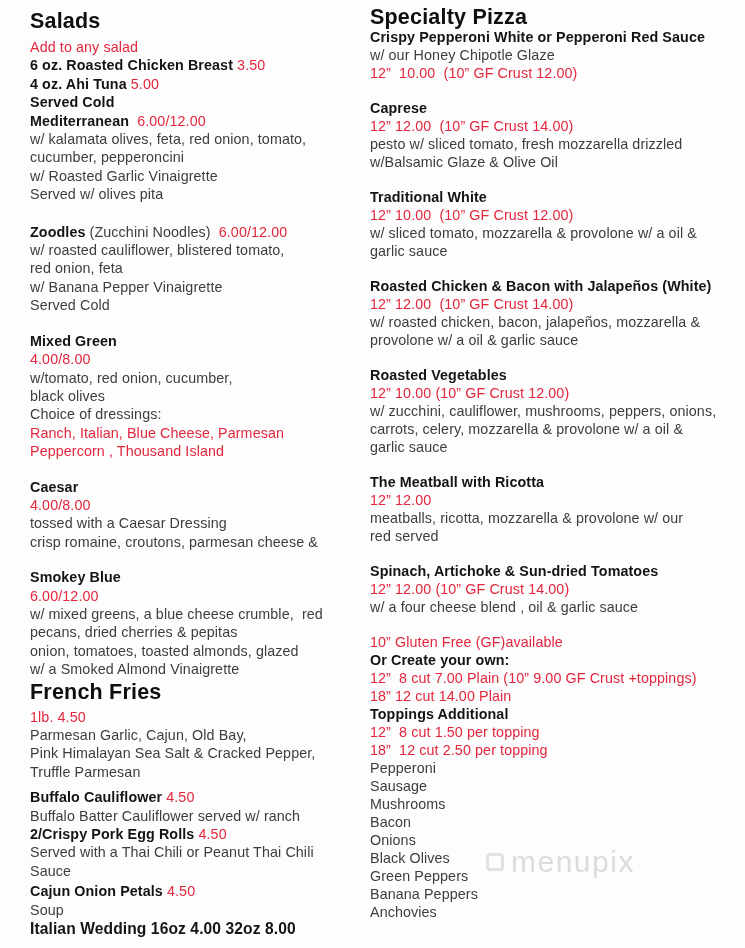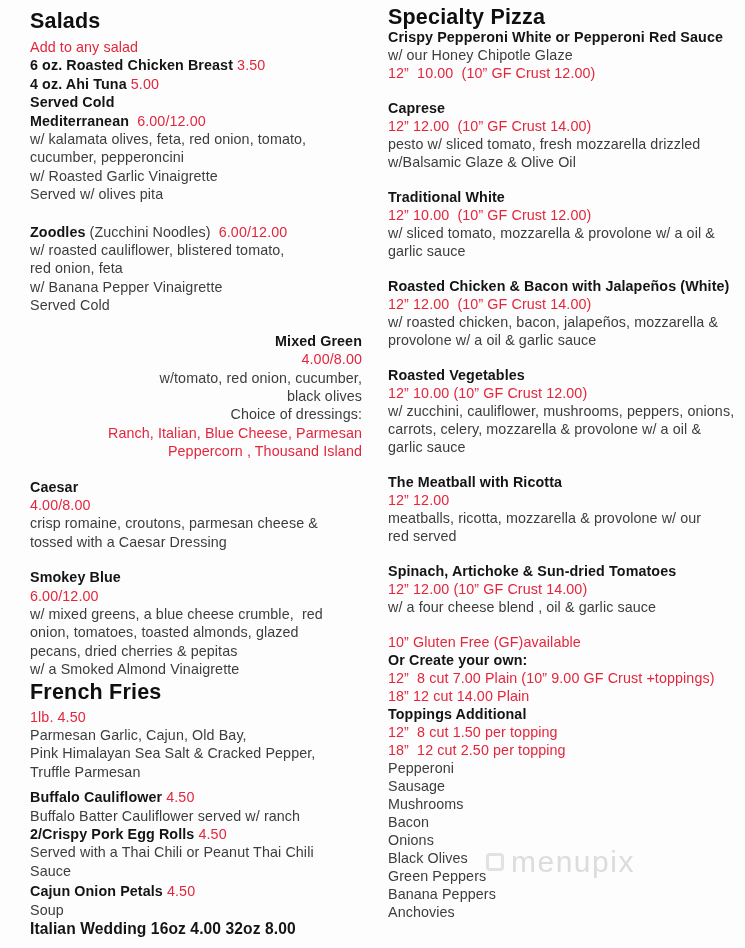--- a/index.html
+++ b/index.html
@@ -3,21 +3,21 @@
 <meta charset="utf-8">
 <style>
   * { box-sizing: border-box; }
   html,body { margin:0; padding:0; background:#e9e9e9; }
   .page {
     width:745px; height:948px; margin:0 auto; background:#fdfdfd;
     position:relative; overflow:hidden;
     font-family:"Liberation Sans","DejaVu Sans",sans-serif;
     color:#1b1b1b;
   }
-  .cols { display:flex; padding:8px 0 0 30px;gap:18px; }
+  .cols { display:flex; padding:8px 0 0 30px; }
   .col { flex:none; }
   .col-left  { width:332px; margin-right:8px; }
   .col-right { width:370px; }
   .block { margin:0; }
   .line {
     margin:0; font-size:14.3px; line-height:18.4px;
     white-space:pre; letter-spacing:0.1px;
   }
   .col-right .line { line-height:18.0px; }
   .h1 {
@@ -59,41 +59,41 @@
           <p class="line"><span class="s-n">w/ Roasted Garlic Vinaigrette</span></p>
           <p class="line"><span class="s-n">Served w/ olives pita</span></p>
         </div>
         <div class="block" style="margin-top: 19px;">
           <p class="line"><span class="s-b">Zoodles </span><span class="s-n">(Zucchini Noodles)  </span><span class="s-r">6.00/12.00</span></p>
           <p class="line"><span class="s-n">w/ roasted cauliflower, blistered tomato,</span></p>
           <p class="line"><span class="s-n">red onion, feta</span></p>
           <p class="line"><span class="s-n">w/ Banana Pepper Vinaigrette</span></p>
           <p class="line"><span class="s-n">Served Cold</span></p>
         </div>
-        <div class="block" style="margin-top: 17px; text-align: right;">
+        <div class="block" style="margin-top: 17px;">
           <p class="line"><span class="s-b">Mixed Green</span></p>
           <p class="line"><span class="s-r">4.00/8.00</span></p>
           <p class="line"><span class="s-n">w/tomato, red onion, cucumber,</span></p>
           <p class="line"><span class="s-n">black olives</span></p>
           <p class="line"><span class="s-n">Choice of dressings:</span></p>
           <p class="line"><span class="s-r">Ranch, Italian, Blue Cheese, Parmesan</span></p>
           <p class="line"><span class="s-r">Peppercorn , Thousand Island</span></p>
         </div>
         <div class="block" style="margin-top: 17px;">
           <p class="line"><span class="s-b">Caesar</span></p>
           <p class="line"><span class="s-r">4.00/8.00</span></p>
+          <p class="line"><span class="s-n">tossed with a Caesar Dressing</span></p>
           <p class="line"><span class="s-n">crisp romaine, croutons, parmesan cheese &amp;</span></p>
-          <p class="line"><span class="s-n">tossed with a Caesar Dressing</span></p>
         </div>
         <div class="block" style="margin-top: 17px;">
           <p class="line"><span class="s-b">Smokey Blue</span></p>
           <p class="line"><span class="s-r">6.00/12.00</span></p>
           <p class="line"><span class="s-n">w/ mixed greens, a blue cheese crumble,  red</span></p>
+          <p class="line"><span class="s-n">pecans, dried cherries &amp; pepitas</span></p>
           <p class="line"><span class="s-n">onion, tomatoes, toasted almonds, glazed</span></p>
-          <p class="line"><span class="s-n">pecans, dried cherries &amp; pepitas</span></p>
           <p class="line"><span class="s-n">w/ a Smoked Almond Vinaigrette</span></p>
         </div>
         <div class="block" style="margin-top: 0px;">
           <p class="line h1">French Fries</p>
         </div>
         <div class="block" style="margin-top: 2px;">
           <p class="line"><span class="s-r">1lb. 4.50</span></p>
           <p class="line"><span class="s-n">Parmesan Garlic, Cajun, Old Bay,</span></p>
           <p class="line"><span class="s-n">Pink Himalayan Sea Salt &amp; Cracked Pepper,</span></p>
           <p class="line"><span class="s-n">Truffle Parmesan</span></p>

